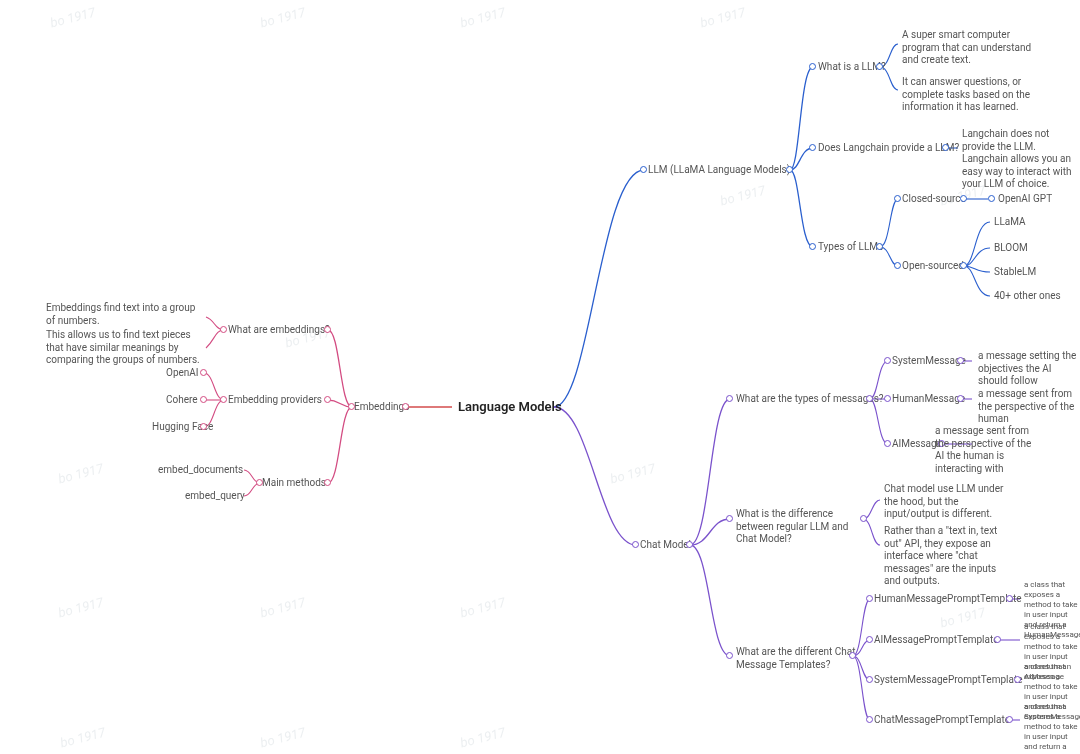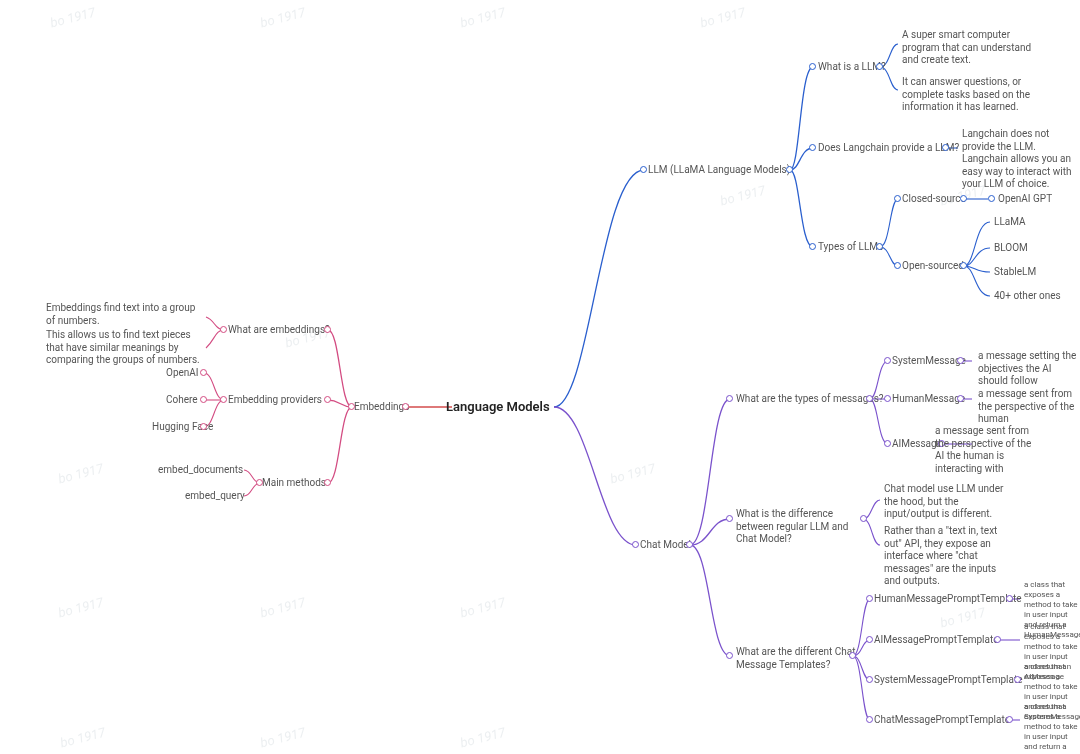--- a/index.html
+++ b/index.html
@@ -123,21 +123,21 @@
   <path class="pink thin" d="M224,330 C215,330 215,340 206,348"></path>
 
   <path class="pink thin" d="M224,400 C214,400 214,373 204,373"></path>
   <path class="pink thin" d="M224,400 C214,400 214,400 204,400"></path>
   <path class="pink thin" d="M224,400 C214,400 214,427 204,427"></path>
 
   <path class="pink thin" d="M260,483 C252,483 252,470 244,470"></path>
   <path class="pink thin" d="M260,483 C252,483 252,496 244,496"></path>
 </svg>
 
-<div class="center" style="left:446px;top:399px">Language Models</div>
+<div class="center" style="left:458px;top:399px">Language Models</div>
 
 <div class="node label" style="left:648px;top:164px">LLM (LLaMA Language Models)</div>
 <span class="dot blue" style="left:640px;top:166px"></span>
 <span class="dot blue" style="left:786px;top:166px"></span>
 
 <div class="node label" style="left:818px;top:61px">What is a LLM?</div>
 <span class="dot blue" style="left:809px;top:63px"></span>
 <span class="dot blue" style="left:876px;top:63px"></span>
 <div class="node desc" style="left:902px;top:29px">A super smart computer program that can understand and create text.</div>
 <div class="node desc" style="left:902px;top:76px">It can answer questions, or complete tasks based on the information it has learned.</div>

